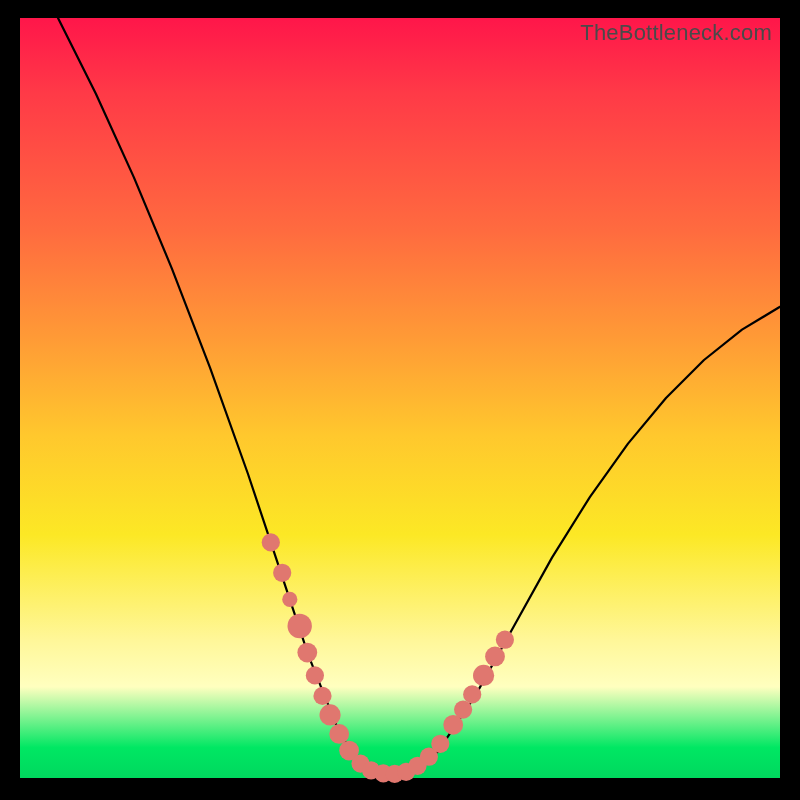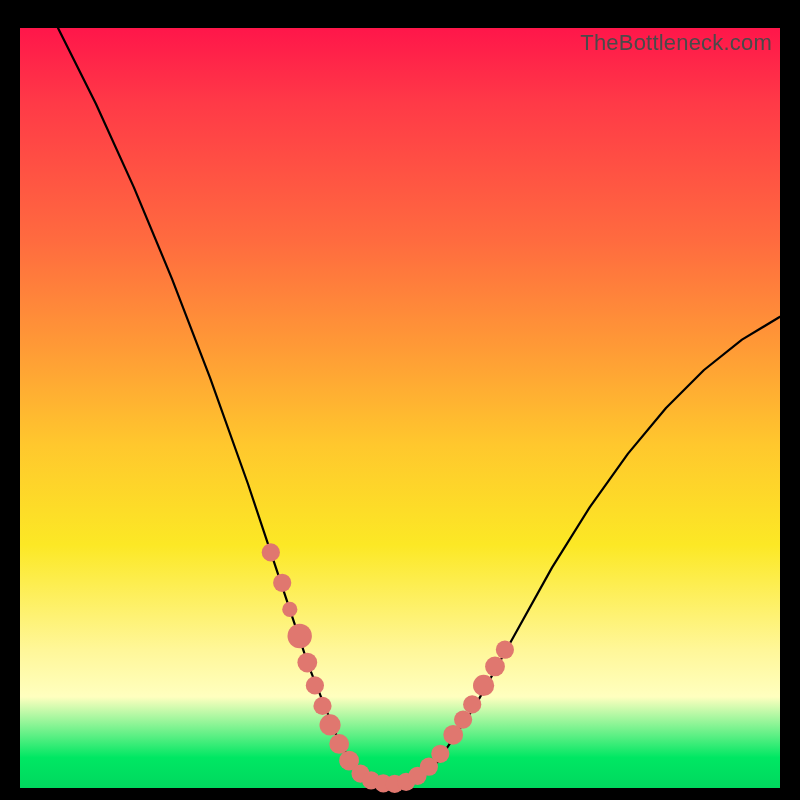--- a/index.html
+++ b/index.html
@@ -7,21 +7,21 @@
     padding: 0;
     width: 800px;
     height: 800px;
     background: #000;
     font-family: Arial, Helvetica, sans-serif;
     overflow: hidden;
   }
   .frame {
     position: absolute;
     left: 20px;
-    top: 28px;
+    top: 18px;
     width: 760px;
     height: 760px;
     background: #000;
   }
   .plot-bg {
     position: absolute;
     left: 0;
     top: 0;
     width: 760px;
     height: 760px;

